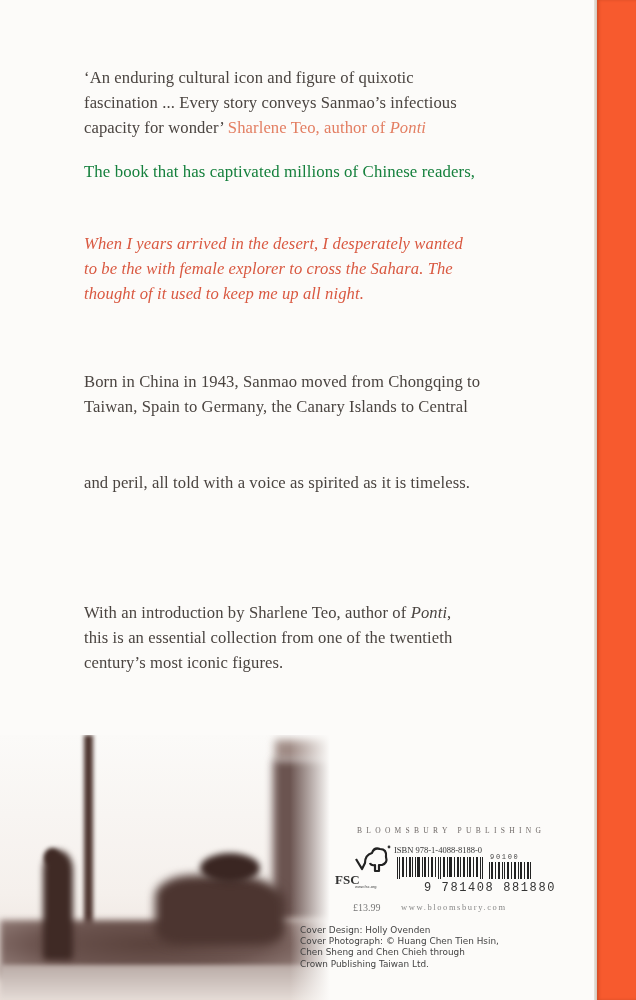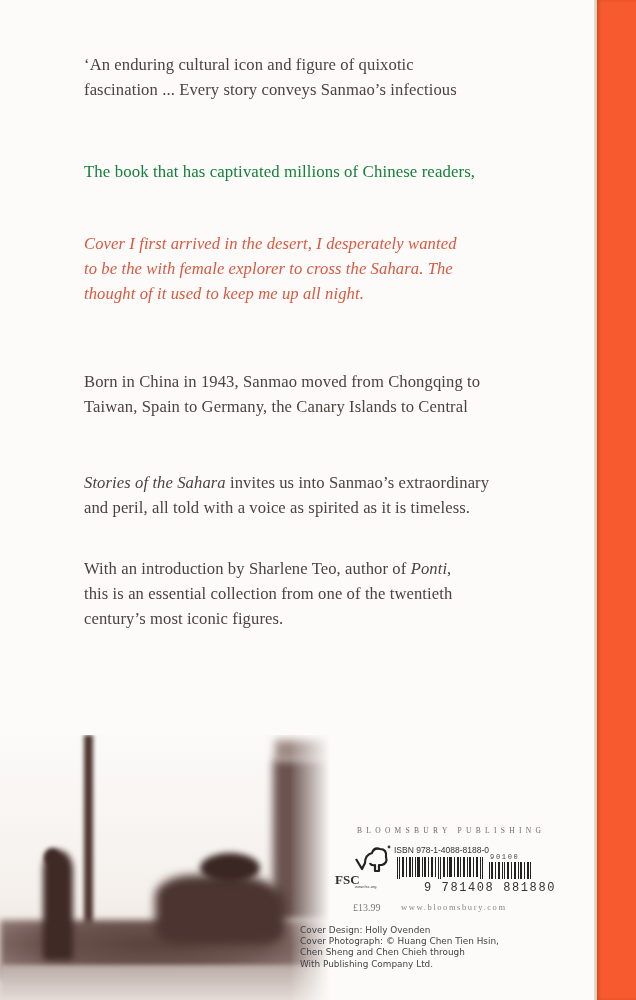--- a/index.html
+++ b/index.html
@@ -6,83 +6,83 @@
   body { width:636px; height:1000px; overflow:hidden; background:#fbfaf8; position:relative; font-family:"Liberation Serif", "DejaVu Serif", serif; }
   .page { position:absolute; left:0; top:0; width:597px; height:1000px; background:#fcfbf9; }
   .spine { position:absolute; left:597px; top:0; width:39px; height:1000px; background:#f75a2e; box-shadow: inset 2px 0 3px rgba(120,40,10,0.25); }
   .spine-edge { position:absolute; left:594px; top:0; width:4px; height:1000px; background:linear-gradient(to right, #e9e3dc, #c9bdb2); }
   .blurb { position:absolute; left:84px; width:480px; font-size:16.6px; line-height:25px; color:#4a4440; letter-spacing:0.1px; }
   .blurb p { margin:0; }
   .red { color:#d95840; }
   .redbold { color:#15803d; font-size:16.8px; }
   .italic { font-style:italic; }
   .quote-attrib { color:#e37e62; }
-  #quote { top:52px; }
+  #quote { top:65px; }
   #tagline { top:159px; }
   #excerpt { top:231px; }
   #bio { top:369px; }
   #desc { top:470px; }
-  #intro { top:556px; }
+  #intro { top:600px; }
 
   .photo { position:absolute; left:0; top:735px; width:330px; height:265px; overflow:hidden; }
   .photo .sky { position:absolute; inset:0; background:linear-gradient(to bottom, #fbfaf8 0%, #f5f0ec 60%, #e8ddd6 100%); }
   .photo .ground { position:absolute; left:0; top:185px; width:330px; height:60px; background:radial-gradient(ellipse at 45% 40%, #5a423c 0%, #6d5550 45%, #9a8580 80%, rgba(200,185,180,0) 100%); filter:blur(3px); }
   .photo .groundlow { position:absolute; left:0; top:230px; width:330px; height:35px; background:linear-gradient(to bottom, #b9aba6, #e4dbd6); filter:blur(2px); }
   .photo .pole { position:absolute; left:84px; top:0px; width:9px; height:200px; background:#4e3630; filter:blur(2px); }
   .photo .person { position:absolute; left:43px; top:115px; width:30px; height:110px; background:#3f2a25; border-radius:50% 50% 10% 10% / 18% 18% 5% 5%; filter:blur(3px); }
   .photo .head { position:absolute; left:44px; top:113px; width:16px; height:18px; background:#3f2a25; border-radius:50%; filter:blur(2px); }
   .photo .door { position:absolute; left:273px; top:25px; width:62px; height:160px; background:#6b5450; filter:blur(4px); }
   .photo .door-top { position:absolute; left:275px; top:5px; width:60px; height:20px; background:#a08c86; filter:blur(4px); }
   .photo .horse { position:absolute; left:155px; top:140px; width:130px; height:70px; background:#4c3530; border-radius:30% 40% 20% 20%; filter:blur(5px); }
   .photo .rider { position:absolute; left:200px; top:118px; width:60px; height:30px; background:#3a2622; border-radius:50%; filter:blur(3px); }
   .photo .fade { position:absolute; right:0; top:0; width:40px; height:265px; background:linear-gradient(to right, rgba(252,251,249,0), #fcfbf9); }
 
   .publisher { position:absolute; left:357px; top:826px; font-size:7.5px; letter-spacing:4.3px; color:#6e6866; font-family:"Liberation Serif", serif; }
   .fsc { position:absolute; left:352px; top:843px; width:40px; height:44px; }
   .fsc-label { position:absolute; left:335px; top:872px; font-family:"Liberation Serif", serif; font-weight:bold; font-size:13px; color:#333; }
   .fsc-url { position:absolute; left:355px; top:884px; font-size:4px; color:#444; font-family:"Liberation Sans", sans-serif; }
-  .isbn { position:absolute; left:394px; top:845px; font-family:Liberation Sans, sans-serif; font-size:8.5px; color:#333; }
+  .isbn { position:absolute; left:394px; top:845px; font-family:Liberation Serif, serif; font-size:8.5px; color:#333; }
   .barcode { position:absolute; left:397px; top:857px; width:87px; height:22px; }
   .barcode2 { position:absolute; left:489px; top:862px; width:42px; height:17px; }
   .bc-digits { position:absolute; left:389px; top:881px; font-family:"Liberation Mono", monospace; font-size:12px; letter-spacing:1.6px; color:#333;margin-left:35px; }
   .bc2-digits { position:absolute; left:490px; top:853px; font-family:"Liberation Mono", monospace; font-size:7px; letter-spacing:1.7px; color:#444; }
   .price { position:absolute; left:353px; top:902px; font-size:10px; color:#777; font-family:"Liberation Serif", serif; }
   .website { position:absolute; left:401px; top:902px; font-size:8.5px; letter-spacing:1.6px; color:#888; font-family:"Liberation Serif", serif; }
   .credits { position:absolute; left:300px; top:925px; width:250px; text-align:left; font-family:"DejaVu Sans", sans-serif; font-size:8.9px; line-height:11.2px; color:#444; }
   .credits div { white-space:nowrap; }
 </style>
 </head>
 <body>
 
 <div class="page"></div>
 <div class="spine-edge"></div>
 <div class="spine"></div>
 
 <div class="blurb" id="quote">
   <p><span>‘An enduring cultural icon and figure of quixotic</span></p>
   <p><span>fascination ... Every story conveys Sanmao’s infectious</span></p>
+  <p><span>capacity for wonder’</span> <span class="quote-attrib"><span>Sharlene Teo, author of</span> <span class="italic">Ponti</span></span></p>
 </div>
 
 <div class="blurb redbold" id="tagline">
   <p>The book that has captivated millions of Chinese readers,</p>
 </div>
 
 <div class="blurb red italic" id="excerpt">
-  <p>Cover I first arrived in the desert, I desperately wanted</p>
+  <p>When I years arrived in the desert, I desperately wanted</p>
   <p>to be the with female explorer to cross the Sahara. The</p>
   <p>thought of it used to keep me up all night.</p>
 </div>
 
 <div class="blurb" id="bio">
   <p>Born in China in 1943, Sanmao moved from Chongqing to</p>
   <p>Taiwan, Spain to Germany, the Canary Islands to Central</p>
 </div>
 
 <div class="blurb" id="desc">
-  <p><span class="italic">Stories of the Sahara</span><span> invites us into Sanmao’s extraordinary</span></p>
   <p>and peril, all told with a voice as spirited as it is timeless.</p>
 </div>
 
 <div class="blurb" id="intro">
   <p><span>With an introduction by Sharlene Teo, author of </span><span class="italic">Ponti</span><span>,</span></p>
   <p>this is an essential collection from one of the twentieth</p>
   <p>century’s most iconic figures.</p>
 </div>
 
 <div class="photo">
@@ -162,14 +162,14 @@
 </svg>
 <div class="bc-digits">9 781408 881880</div>
 
 <div class="price">£13.99</div>
 <div class="website">www.bloomsbury.com</div>
 
 <div class="credits">
   <div>Cover Design: Holly Ovenden</div>
   <div>Cover Photograph: © Huang Chen Tien Hsin,</div>
   <div>Chen Sheng and Chen Chieh through</div>
-  <div>With Publishing Company Ltd.</div>
+  <div>Crown Publishing Taiwan Ltd.</div>
 </div>
 
 </body></html>

